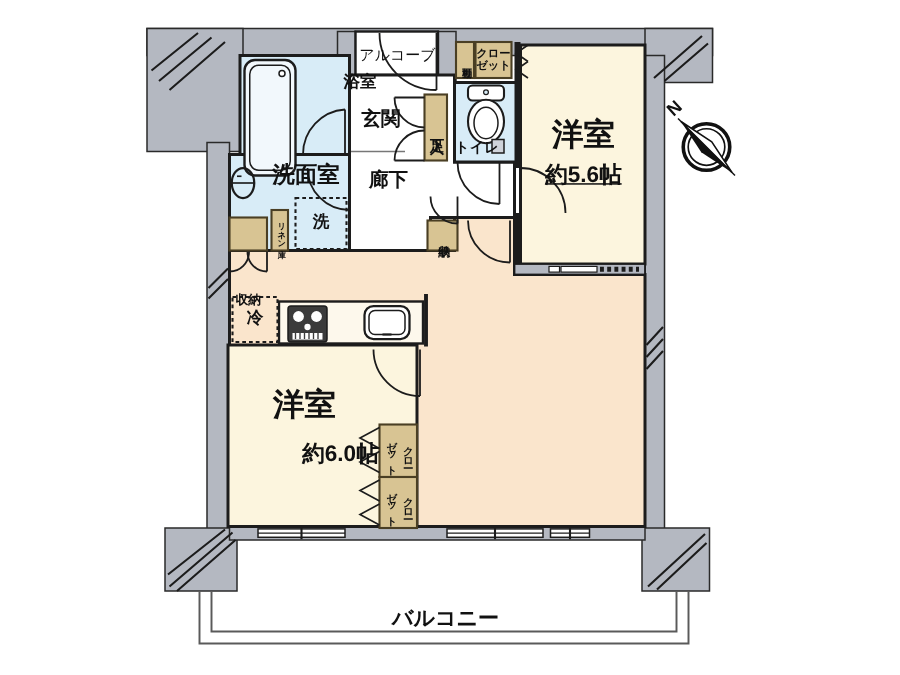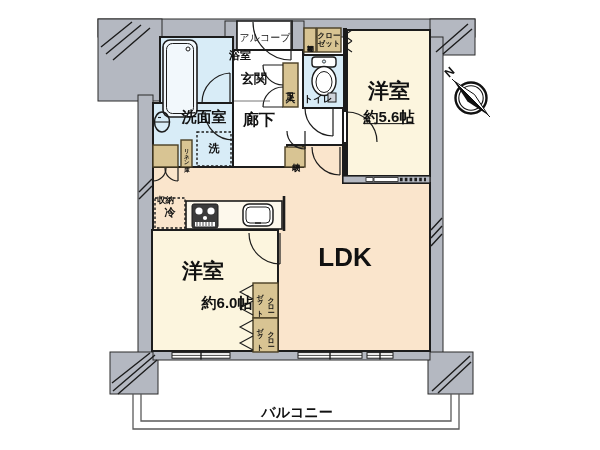--- a/index.html
+++ b/index.html
@@ -179,33 +179,32 @@
 
   <div class="lbl vert" style="left:290.5px;top:85px;font-size:9.5px;">下足入</div>
 
   <div class="lbl" style="left:318px;top:99px;font-size:9.5px;">トイレ</div>
 
   <div class="lbl" style="left:389px;top:91px;font-size:21px;">洋室</div>
   <div class="lbl" style="left:389px;top:117px;font-size:15px;text-decoration:underline;">約5.6帖</div>
 
   <div class="lbl" style="left:204px;top:117px;font-size:15px;">洗面室</div>
 
-  <div class="lbl" style="left:259px;top:120px;font-size:16px;">廊下</div>
+  <div class="lbl" style="left:259px;top:120px;font-size:13px;">廊下</div>
 
   <div class="lbl" style="left:165.5px;top:156px;font-size:8.5px;margin-top:44px;">収納</div>
 
   <div class="lbl vert" style="left:186.5px;top:153px;font-size:5.5px;font-weight:600;">リネン庫</div>
 
   <div class="lbl" style="left:214px;top:149px;font-size:11px;">洗</div>
 
   <div class="lbl vert" style="left:295px;top:157px;font-size:8px;">収納</div>
 
   <div class="lbl" style="left:170px;top:213px;font-size:11px;">冷</div>
 
-  <div class="lbl" style="left:345px;top:258px;font-size:26px;">LDK</div>
 
   <div class="lbl" style="left:203px;top:271px;font-size:21px;">洋室</div>
   <div class="lbl" style="left:203px;top:303px;font-size:15px;margin-left:24px;">約6.0帖</div>
 
   <div class="lbl vert" style="left:271px;top:300px;font-size:7px;font-weight:600;">クロー</div>
   <div class="lbl vert" style="left:260px;top:301px;font-size:7px;font-weight:600;">ゼット</div>
 
   <div class="lbl vert" style="left:271px;top:334px;font-size:7px;font-weight:600;">クロー</div>
   <div class="lbl vert" style="left:260px;top:335px;font-size:7px;font-weight:600;">ゼット</div>
 

